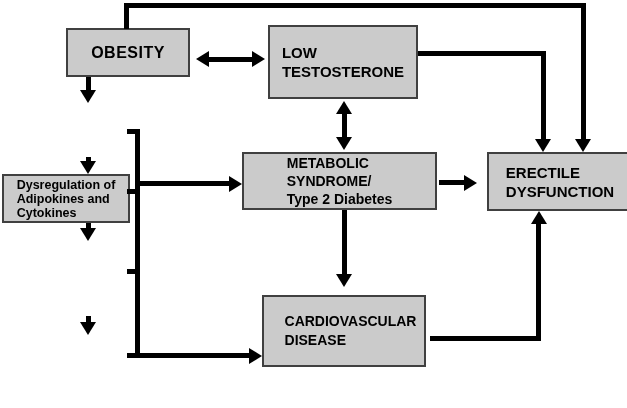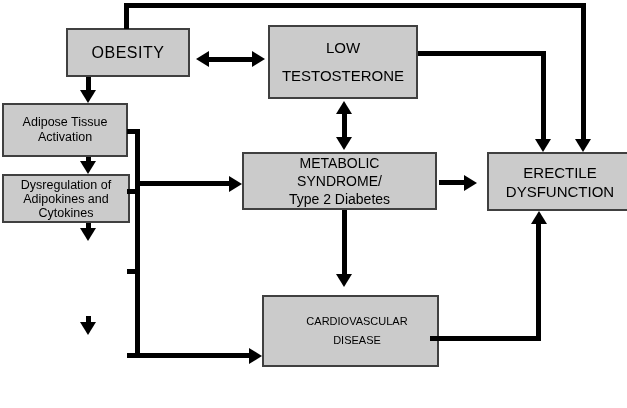--- a/index.html
+++ b/index.html
@@ -17,54 +17,51 @@
     background: var(--canvas-bg);
     font-family: "Liberation Sans", sans-serif;
     overflow: hidden;
   }
   .node {
     position: absolute;
     box-sizing: border-box;
     background: var(--node-fill);
     border: 2px solid var(--node-border);
     color: var(--text-color);
-    font-weight: normal;
+    font-weight: bold;
     display: flex;
     align-items: center;
     justify-content: center;
-    text-align: center;
     white-space: pre-line;
   }
   #n-obesity   { left: 66px;  top: 28px;  width: 124px; height: 49px; font-size: 16px; letter-spacing: .5px; }
-  #n-lt        { left: 268px; top: 25px;  width: 150px; height: 74px; font-size: 15px; line-height: 28px; }
+  #n-lt        { left: 268px; top: 25px;  width: 150px; height: 74px; font-size: 15px; line-height: 19px; }
   #n-adipose   { left: 2px;   top: 103px; width: 126px; height: 54px; font-size: 12.5px; line-height: 15px; }
   #n-dysreg    { left: 2px;   top: 174px; width: 128px; height: 49px; font-size: 12.5px; line-height: 14px; }
   #n-inflam    { left: 2px;   top: 241px; width: 126px; height: 75px; font-size: 12px;   line-height: 14px; }
   #n-endo      { left: 2px;   top: 335px; width: 126px; height: 68px; font-size: 12.5px; line-height: 15px; }
   #n-met       { left: 242px; top: 152px; width: 195px; height: 58px; font-size: 14px; line-height: 18px; }
-  #n-cvd       { left: 262px; top: 295px; width: 177px; height: 72px; font-size: 11px; line-height: 19px; padding-left: 13px; }
+  #n-cvd       { left: 262px; top: 295px; width: 164px; height: 72px; font-size: 14px; line-height: 19px; padding-left: 13px; }
   #n-ed        { left: 479px; top: 152px; width: 146px; height: 59px; font-size: 15px; line-height: 19px; margin-left: 8px; }
 
   .ln { position: absolute; background: var(--arrow-color); }
   .ah { position: absolute; width: 0; height: 0; }
   .ah-down  { border-left: 8px solid transparent; border-right: 8px solid transparent; border-top: 13px solid var(--arrow-color); }
   .ah-up    { border-left: 8px solid transparent; border-right: 8px solid transparent; border-bottom: 13px solid var(--arrow-color); }
   .ah-right { border-top: 8px solid transparent; border-bottom: 8px solid transparent; border-left: 13px solid var(--arrow-color); }
   .ah-left  { border-top: 8px solid transparent; border-bottom: 8px solid transparent; border-right: 13px solid var(--arrow-color); }
 </style>
 </head>
 <body>
 
 <div id="canvas">
 
   <div class="node" id="n-obesity">OBESITY</div>
   <div class="node" id="n-lt">LOW
 TESTOSTERONE</div>
-  <div class="node" id="n-adipose">Adipose Tissue
-Activation</div>
   <div class="node" id="n-dysreg">Dysregulation of
 Adipokines and
 Cytokines</div>
   <div class="node" id="n-met">METABOLIC
 SYNDROME/
 Type 2 Diabetes</div>
   <div class="node" id="n-cvd">CARDIOVASCULAR
 DISEASE</div>
   <div class="node" id="n-ed">ERECTILE
 DYSFUNCTION</div>

